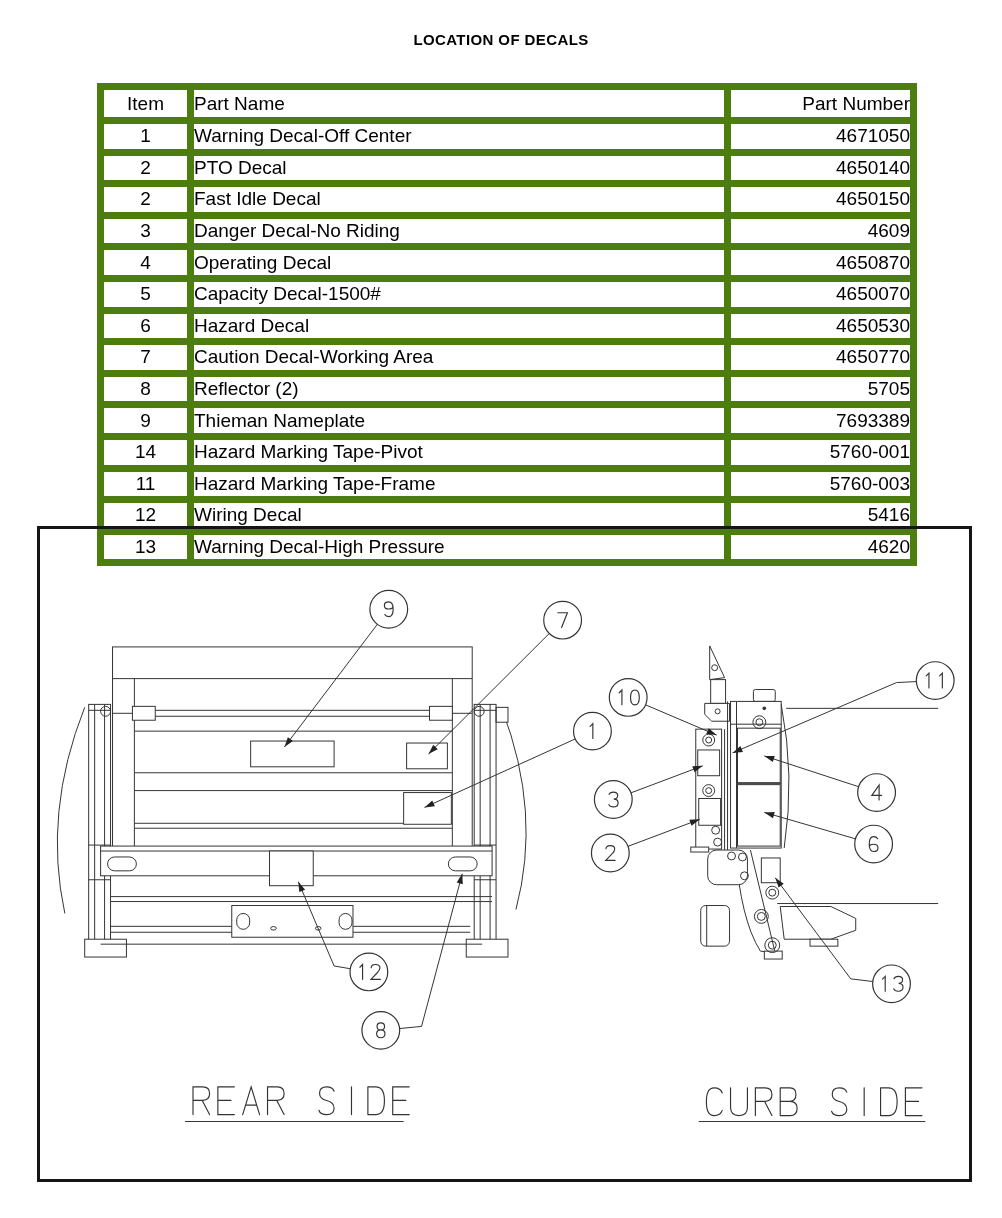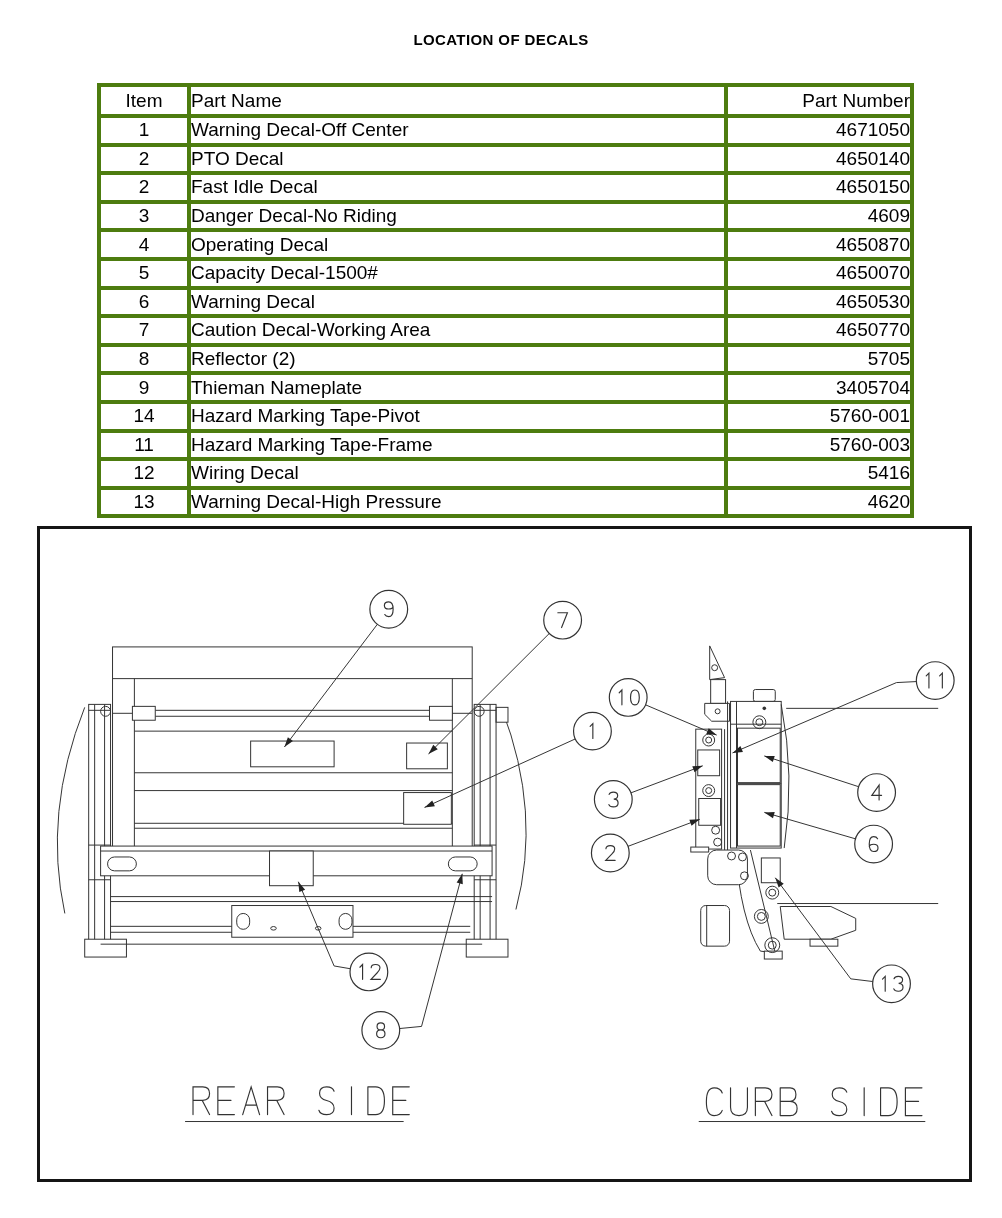--- a/index.html
+++ b/index.html
@@ -2,21 +2,21 @@
 <html><head>
 <meta charset="utf-8">
 <style>
   html,body{margin:0;padding:0;background:#fff;}
   body{width:1002px;height:1218px;position:relative;overflow:hidden;
        font-family:"Liberation Sans", sans-serif;color:#000;}
   .page-title{position:absolute;top:31px;left:0;width:100%;text-align:center;
        font-size:15px;font-weight:bold;letter-spacing:.4px;}
   table.parts{position:absolute;top:83px;left:97px;width:813px;
        border-collapse:collapse;table-layout:fixed;}
-  table.parts th, table.parts td{border:4px solid #4d7c0f;font-size:19px;
+  table.parts th, table.parts td{border:7px solid #4d7c0f;font-size:19px;
        font-weight:normal;padding:0;height:24.6px;vertical-align:middle;
        white-space:nowrap;overflow:hidden;}
   table.parts th{height:27px;}
   col.c-item{width:90px;} col.c-name{width:537px;} col.c-num{width:186px;}
   .cell-item{text-align:center;}
   .cell-name{text-align:left;padding-left:25px;}
   .cell-num{text-align:right;padding-left:22px;}
   .diagram-box{position:absolute;left:37px;top:526px;width:935px;height:656px;
        border:3px solid #151515;box-sizing:border-box;}
   .diagram-box svg{display:block;width:100%;height:100%;}
@@ -68,37 +68,37 @@
         <td class="cell-name">Operating Decal</td>
         <td class="cell-num">4650870</td>
       </tr>
       <tr>
         <td class="cell-item">5</td>
         <td class="cell-name">Capacity Decal-1500#</td>
         <td class="cell-num">4650070</td>
       </tr>
       <tr>
         <td class="cell-item">6</td>
-        <td class="cell-name">Warning Decal</td>
+        <td class="cell-name">Hazard Decal</td>
         <td class="cell-num">4650530</td>
       </tr>
       <tr>
         <td class="cell-item">7</td>
         <td class="cell-name">Caution Decal-Working Area</td>
         <td class="cell-num">4650770</td>
       </tr>
       <tr>
         <td class="cell-item">8</td>
         <td class="cell-name">Reflector (2)</td>
         <td class="cell-num">5705</td>
       </tr>
       <tr>
         <td class="cell-item">9</td>
         <td class="cell-name">Thieman Nameplate</td>
-        <td class="cell-num">3405704</td>
+        <td class="cell-num">7693389</td>
       </tr>
       <tr>
         <td class="cell-item">14</td>
         <td class="cell-name">Hazard Marking Tape-Pivot</td>
         <td class="cell-num">5760-001</td>
       </tr>
       <tr>
         <td class="cell-item">11</td>
         <td class="cell-name">Hazard Marking Tape-Frame</td>
         <td class="cell-num">5760-003</td>

